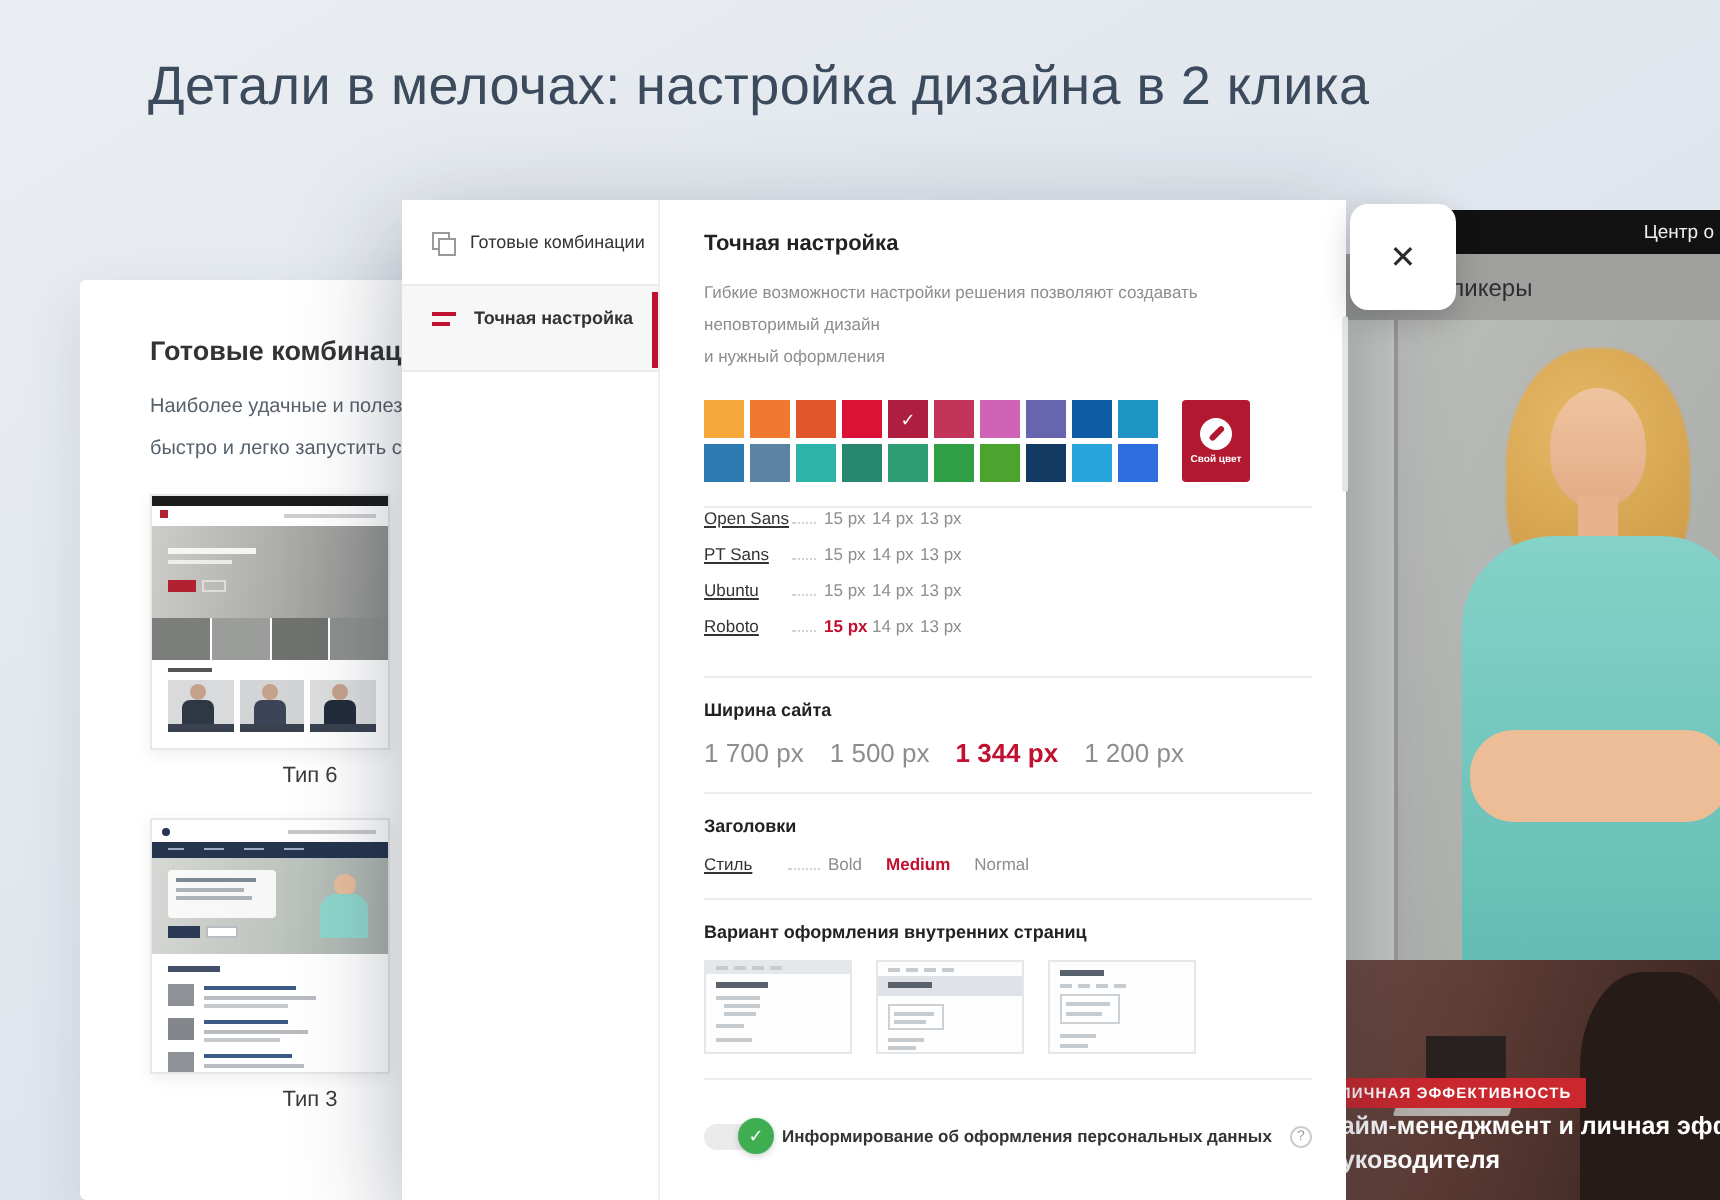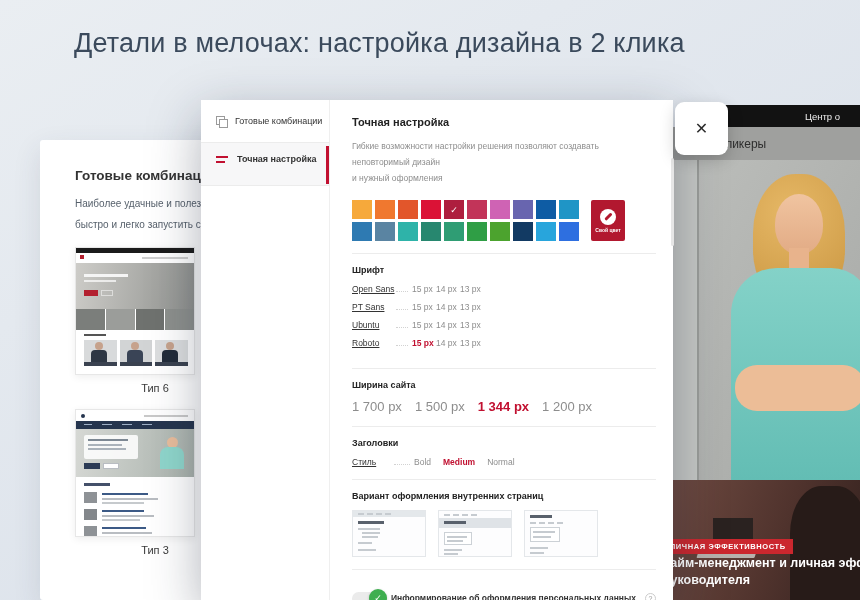--- a/index.html
+++ b/index.html
@@ -105,21 +105,21 @@
   .scrollthumb { position:absolute; right:4px; top:58px; width:3px; height:88px; background:#e6e6e6; border-radius:2px; }
 
   
   .close-btn { position:absolute; left:675px; top:102px; width:53px; height:53px; background:#fff;
                border:none; border-radius:9px; box-shadow:0 5px 16px rgba(0,0,0,.18); z-index:4;
                font-size:16px; color:#2b2b2b; cursor:pointer; }
 
   
   .bg-site { position:absolute; left:673px; top:105px; width:187px; height:495px; z-index:1; overflow:hidden; }
   .bs-topbar { height:22px; background:#121212; display:flex; align-items:center;
-               justify-content:flex-end; padding-right:20px; color:#f0f0f0; font-size:9.5px;margin-left:20px; }
+               justify-content:flex-end; padding-right:3px; color:#f0f0f0; font-size:9.5px;margin-left:20px; }
   .bs-tabbar { height:33px; background:#9fa09e; display:flex; align-items:center;
                justify-content:flex-start; padding-left:44px; font-size:12px; color:#2e2e2e; }
   .bs-photo { position:relative; height:320px; background:linear-gradient(120deg,#bcbebb,#a7a9a6); overflow:hidden; }
   .bs-photo .frame { position:absolute; left:0; top:0; width:26px; height:100%; background:#c6c8c5; border-right:2px solid #9a9c99; }
   .bs-photo .hair { position:absolute; left:80px; top:14px; width:92px; height:128px; border-radius:46% 46% 40% 40%;
                     background:radial-gradient(circle at 40% 30%,#e6b866,#c99540); filter:blur(.5px); }
   .bs-photo .face { position:absolute; left:102px; top:34px; width:48px; height:60px; border-radius:50% 50% 46% 46%;
                     background:linear-gradient(#f0c4a0,#e2ab85); }
   .bs-photo .neck { position:absolute; left:116px; top:88px; width:20px; height:26px; background:#e8b38c; }
   .bs-photo .top  { position:absolute; left:58px; top:108px; width:140px; height:212px;
@@ -298,21 +298,20 @@
           </div>
         <button class="custom-color">
           <span class="cc-circle">
               <span class="cc-dropper"></span>
             </span>
           <span class="cc-label">Свой цвет</span>
         </button>
       </div>
 
       <div class="hr"></div>
-      <h4>Шрифт</h4>
       <div id="font-rows">
           <div class="font-row">
             <span class="fname">Open Sans</span>
             <span class="leader"></span>
             <span class="fsize">15 px</span>
             <span class="fsize">14 px</span>
             <span class="fsize">13 px</span>
           </div>
           <div class="font-row">
             <span class="fname">PT Sans</span>

